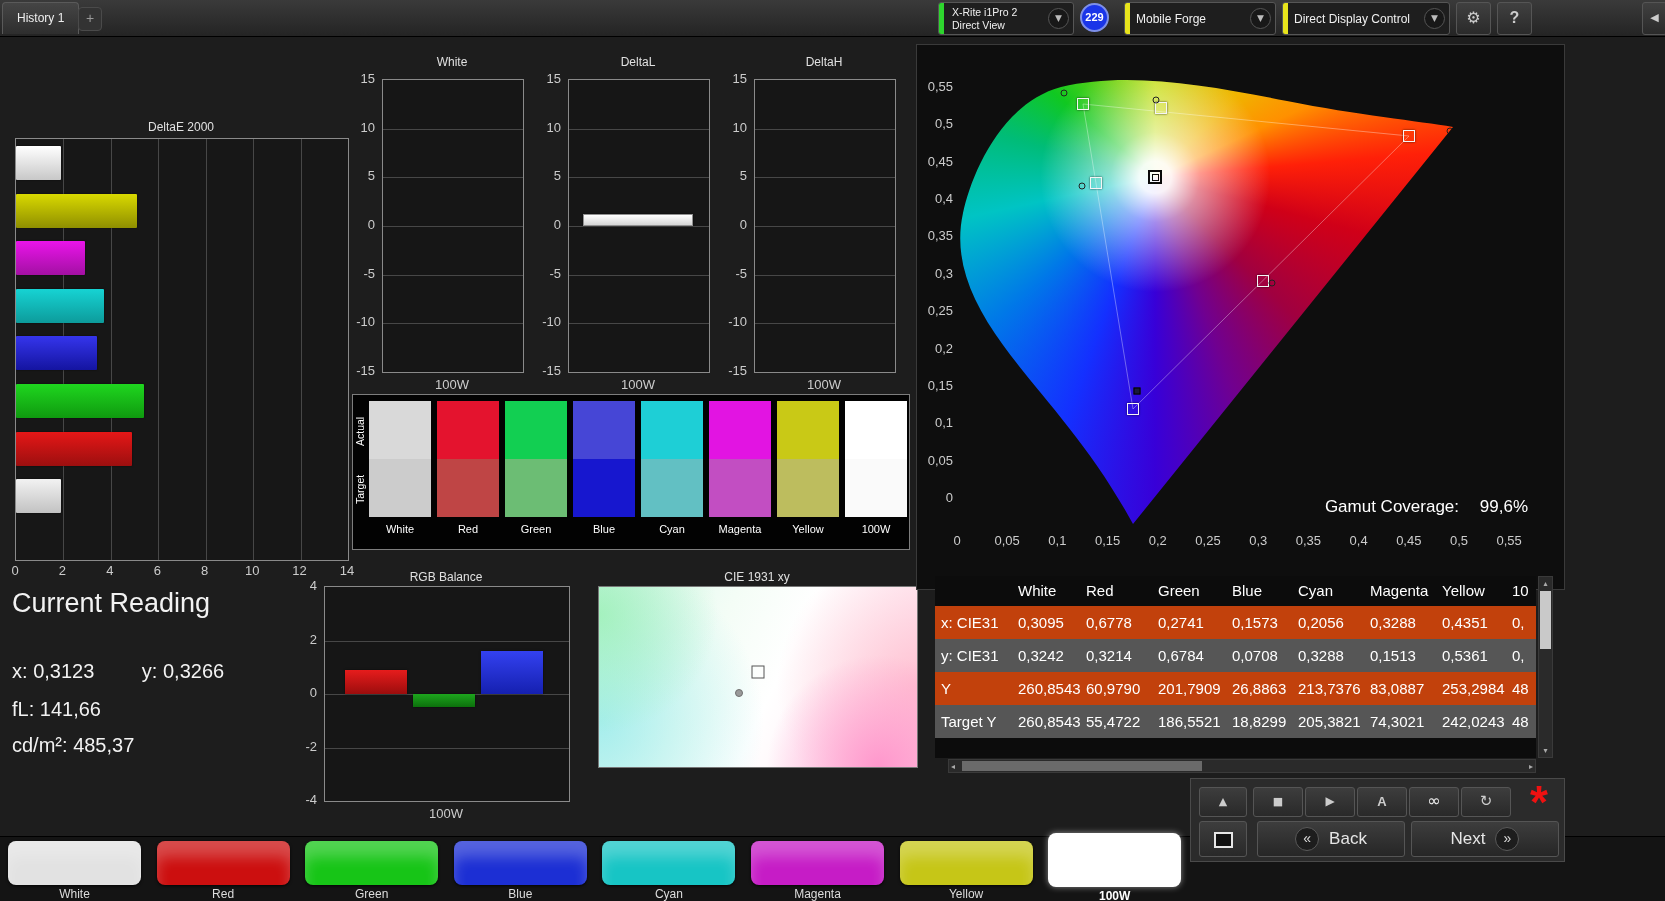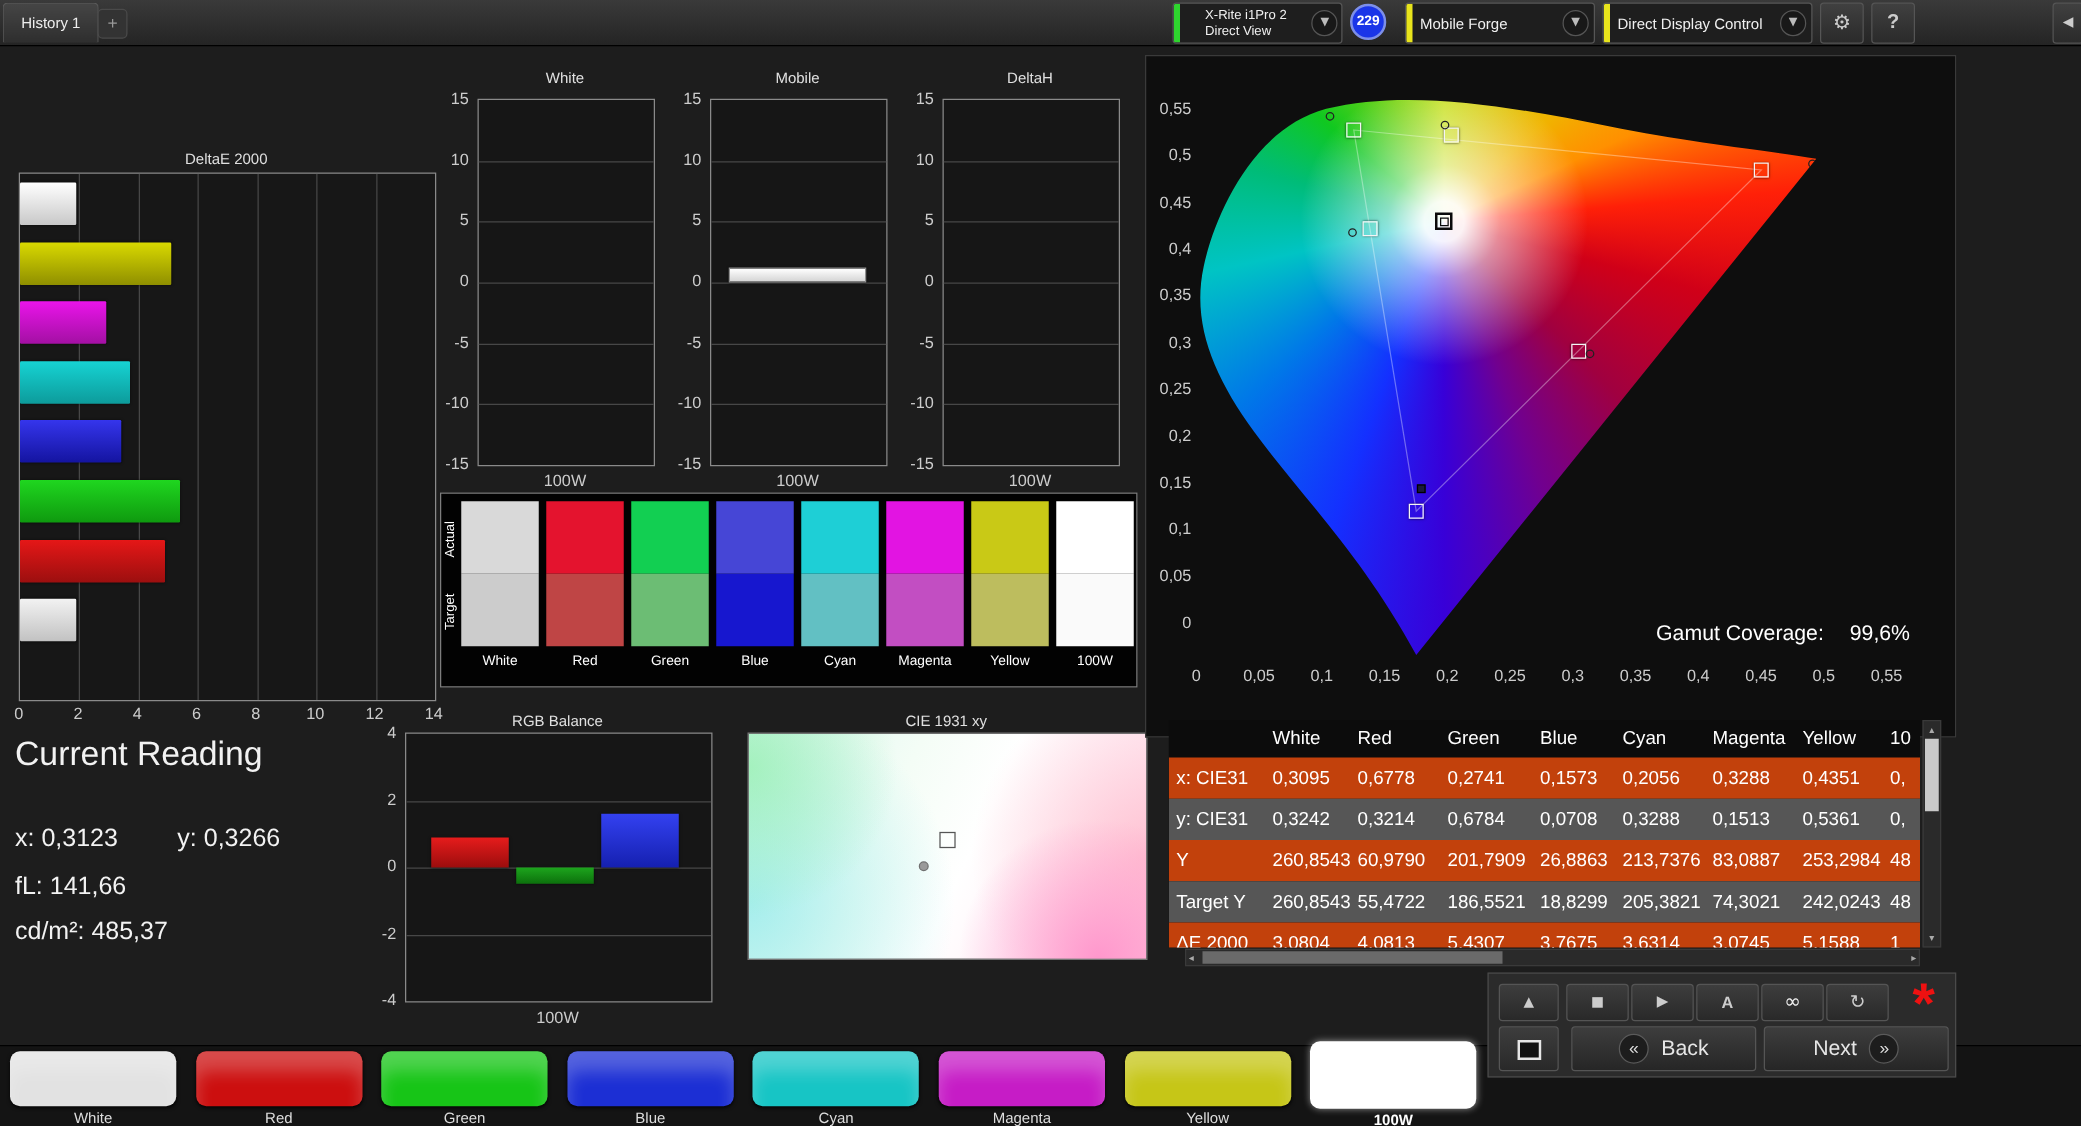--- a/index.html
+++ b/index.html
@@ -11,21 +11,21 @@
   .topbar{position:absolute;left:0;top:0;width:1665px;height:36px;
           background:linear-gradient(#3a3a3a,#242424);border-bottom:1px solid #000;}
   .tab{position:absolute;left:2px;top:2px;height:31px;padding:0 14px;line-height:31px;
        background:linear-gradient(#454545,#2e2e2e);border:1px solid #5a5a5a;border-bottom:none;
        border-radius:4px 4px 0 0;font-size:12px;color:#eee;}
   .tab-add{position:absolute;left:78px;top:7px;width:22px;height:22px;border-radius:4px;
        background:#333;border:1px solid #4a4a4a;color:#999;text-align:center;line-height:20px;font-size:14px;}
   .dev{position:absolute;top:2px;height:31px;background:#1e1e1e;border:1px solid #565656;border-radius:3px;
        display:flex;align-items:center;overflow:hidden;}
   .dev .accent{width:5px;height:100%;flex:none;}
-  .dev .lines{padding:0 20px;font-size:10.5px;line-height:1.2;color:#f0f0f0;white-space:nowrap;flex:1;}
+  .dev .lines{padding:0 8px;font-size:10.5px;line-height:1.2;color:#f0f0f0;white-space:nowrap;flex:1;}
   .dev .one{font-size:12px;padding:0 6px;white-space:nowrap;flex:1;color:#f0f0f0;}
   .ddc{width:19px;height:19px;border-radius:50%;background:#181818;border:1px solid #555;
        color:#bbb;font-size:9px;line-height:19px;text-align:center;margin-right:4px;flex:none;}
   .badge{position:absolute;top:3px;width:29px;height:29px;border-radius:50%;background:#1a35e8;
        border:2px solid #7d8fe8;box-sizing:border-box;color:#fff;font-size:11px;font-weight:bold;
        text-align:center;line-height:25px;}
   .sqbtn{position:absolute;top:2px;width:33px;height:31px;background:linear-gradient(#404040,#2a2a2a);
        border:1px solid #555;border-radius:3px;color:#ccc;text-align:center;line-height:30px;font-size:16px;}
 
   
@@ -237,21 +237,21 @@
     <div class="plot">
         <div class="hgrid" style="top: 48.6667px;"></div>
         <div class="hgrid" style="top: 97.3333px;"></div>
         <div class="hgrid" style="top: 146px;"></div>
         <div class="hgrid" style="top: 194.667px;"></div>
         <div class="hgrid" style="top: 243.333px;"></div>
       </div>
     <div class="xcat">100W</div>
   </div>
   <div class="delta-panel" style="left:538px">
-    <div class="chart-title">Mobile</div>
+    <div class="chart-title">DeltaL</div>
     <div class="ylab">
         <span style="top: -8px;">15</span>
         <span style="top: 40.6667px;">10</span>
         <span style="top: 89.3333px;">5</span>
         <span style="top: 138px;">0</span>
         <span style="top: 186.667px;">-5</span>
         <span style="top: 235.333px;">-10</span>
         <span style="top: 284px;">-15</span>
       </div>
     <div class="plot">
@@ -462,31 +462,20 @@
         <div class="tcell">Target Y</div>
         <div class="tcell">260,8543</div>
         <div class="tcell">55,4722</div>
         <div class="tcell">186,5521</div>
         <div class="tcell">18,8299</div>
         <div class="tcell">205,3821</div>
         <div class="tcell">74,3021</div>
         <div class="tcell">242,0243</div>
         <div class="tcell">48</div>
       </div>
-      <div class="trow dark">
-        <div class="tcell">ΔE 2000</div>
-        <div class="tcell">3,0804</div>
-        <div class="tcell">4,0813</div>
-        <div class="tcell">5,4307</div>
-        <div class="tcell">3,7675</div>
-        <div class="tcell">3,6314</div>
-        <div class="tcell">3,0745</div>
-        <div class="tcell">5,1588</div>
-        <div class="tcell">1</div>
-      </div>
     </div>
   <div class="vscroll">
     <span class="sb-arrow icon" style="left:0;right:0;top:2px">▴</span>
     <span class="vthumb"></span>
     <span class="sb-arrow icon" style="left:0;right:0;bottom:2px">▾</span>
   </div>
   <div class="hscroll">
     <span class="sb-arrow icon" style="left:2px;top:2px">◂</span>
     <span class="hthumb"></span>
     <span class="sb-arrow icon" style="right:2px;top:2px">▸</span>

